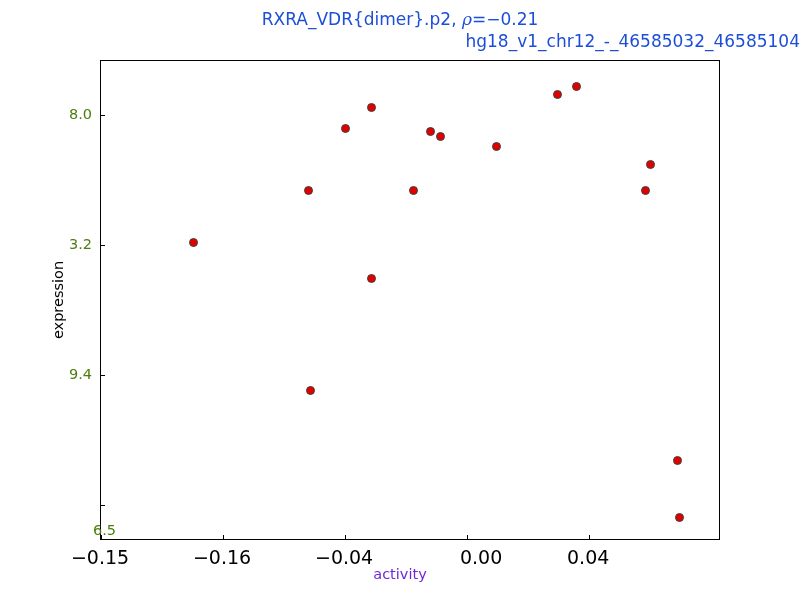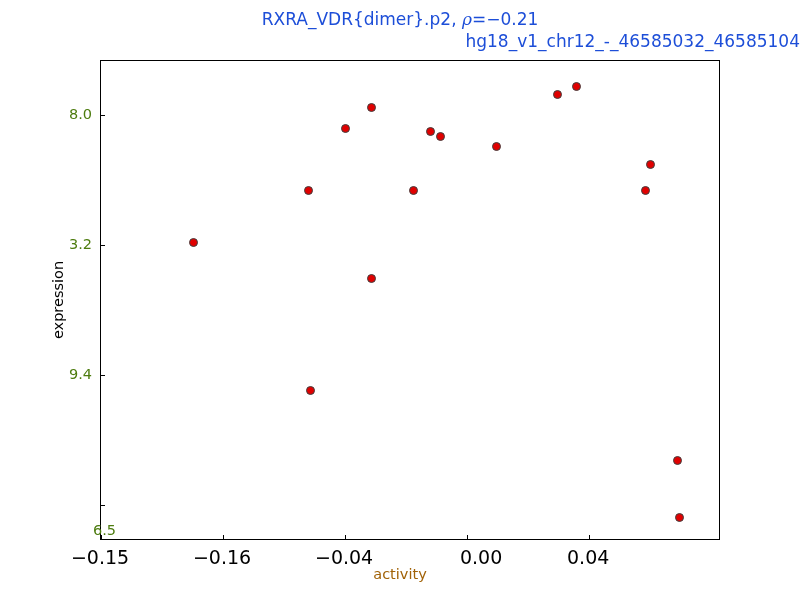--- a/index.html
+++ b/index.html
@@ -95,21 +95,21 @@
     color: #4d7c0f;
     white-space: nowrap;
   }
   #xlabel {
     position: absolute;
     left: 0;
     top: 566px;
     width: 800px;
     text-align: center;
     font-size: 14.5px;
-    color: #a16207;
+    color: #6d28d9;
   }
   #ylabel {
     position: absolute;
     left: -10px;
     top: 300px;
     font-size: 14.5px;
     color: #000000;
     transform: translate(-50%, -50%) rotate(-90deg);
     transform-origin: center center;
     white-space: nowrap;

